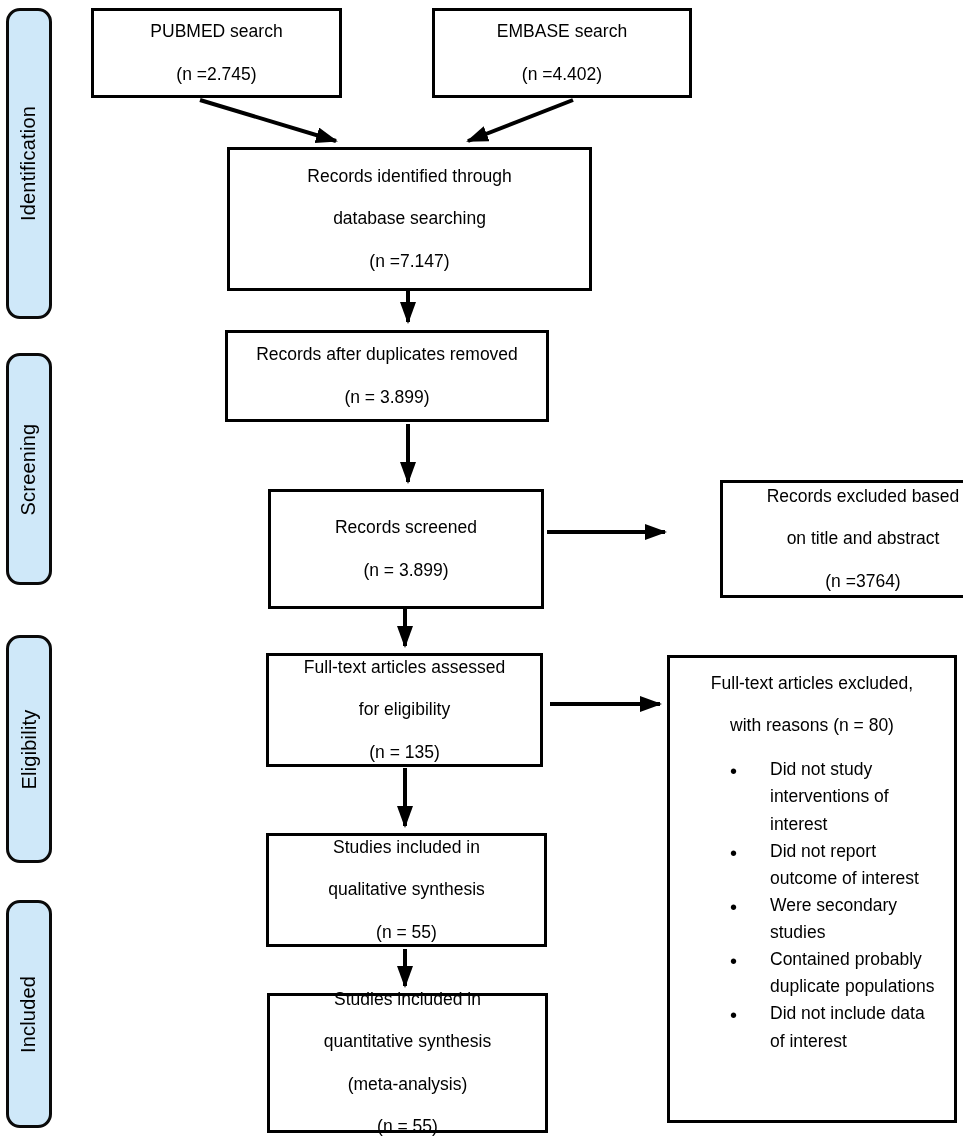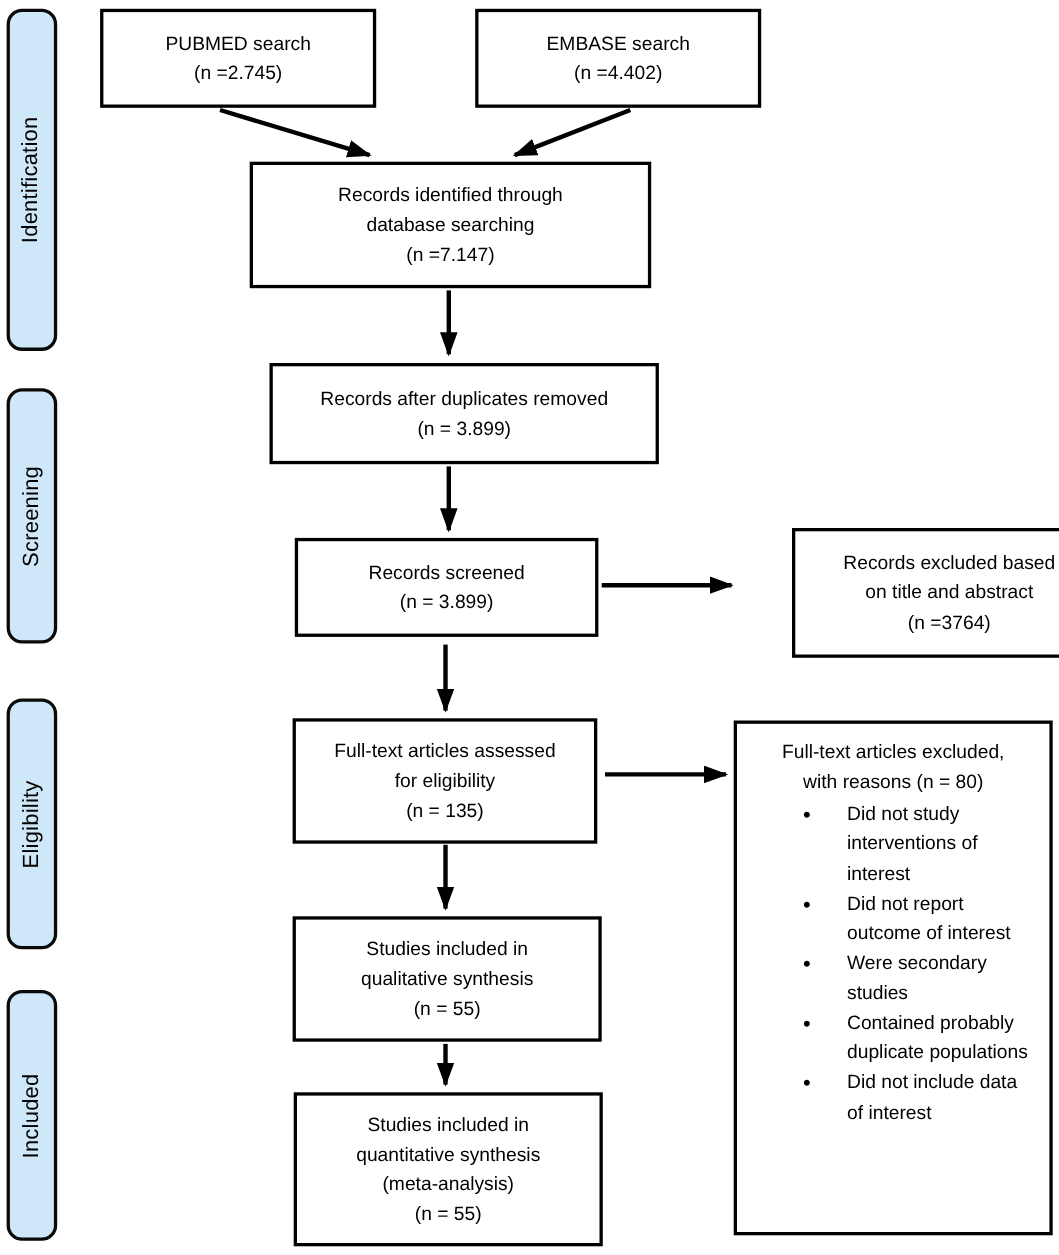--- a/index.html
+++ b/index.html
@@ -39,20 +39,21 @@
     border: 3px solid #000000;
     box-sizing: border-box;
     display: flex;
     flex-direction: column;
     align-items: center;
     justify-content: center;
     text-align: center;
     font-size: 17.5px;
     line-height: 1.55;
     padding: 4px 8px;
+    gap: 15px;
   }
   .fbox.topalign { justify-content: flex-start; padding-top: 12px; }
   .fbox ul {
     margin: 2px 0 0 0;
     padding: 0 6px 0 46px;
     list-style: none;
     text-align: left;
     align-self: stretch;
   }
   .fbox li {
@@ -106,32 +107,32 @@
   <div class="fbox" style="left:91px; top:8px; width:251px; height:90px;">
     <div>PUBMED search</div>
     <div>(n =2.745)</div>
   </div>
 
   <div class="fbox" style="left:432px; top:8px; width:260px; height:90px;">
     <div>EMBASE search</div>
     <div>(n =4.402)</div>
   </div>
 
-  <div class="fbox" style="left:227px; top:147px; width:365px; height:115px;">
+  <div class="fbox" style="left:227px; top:147px; width:365px; height:144px;">
     <div>Records identified through</div>
     <div>database searching</div>
     <div>(n =7.147)</div>
   </div>
 
-  <div class="fbox" style="left:245px; top:330px; width:354px; height:92px;">
+  <div class="fbox" style="left:225px; top:330px; width:324px; height:92px;">
     <div>Records after duplicates removed</div>
     <div>(n = 3.899)</div>
   </div>
 
-  <div class="fbox" style="left:268px; top:489px; width:276px; height:90px;">
+  <div class="fbox" style="left:268px; top:489px; width:276px; height:120px;">
     <div>Records screened</div>
     <div>(n = 3.899)</div>
   </div>
 
   <div class="fbox" style="left:672px; top:480px; width:286px; height:118px;margin-left:48px;">
     <div>Records excluded based</div>
     <div>on title and abstract</div>
     <div>(n =3764)</div>
   </div>
 

